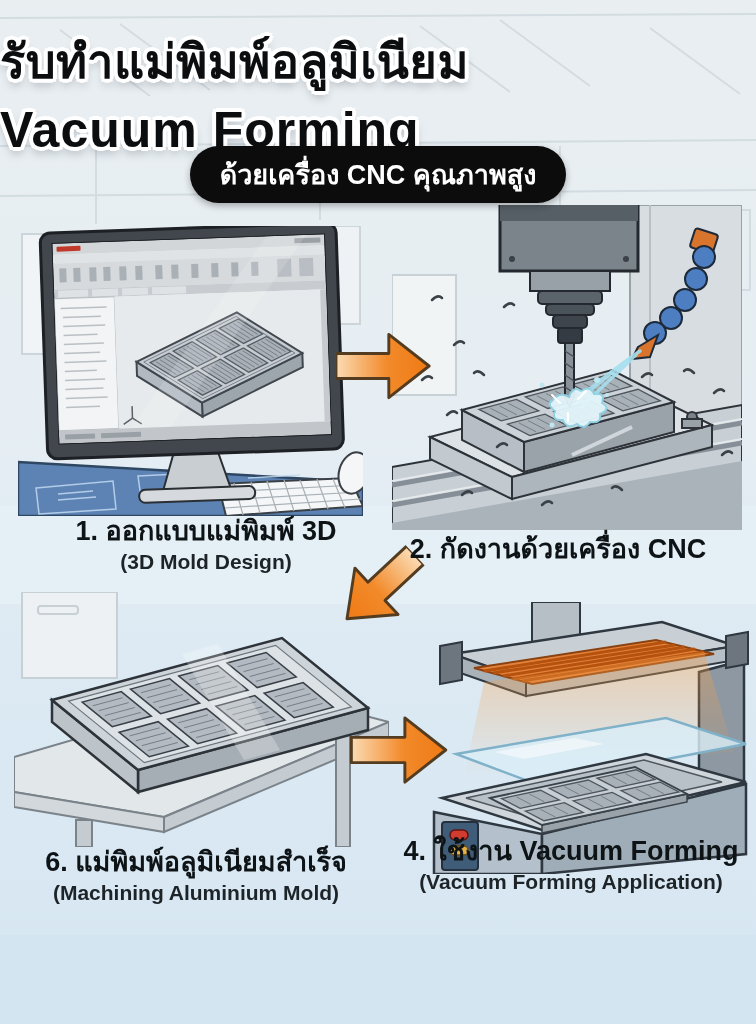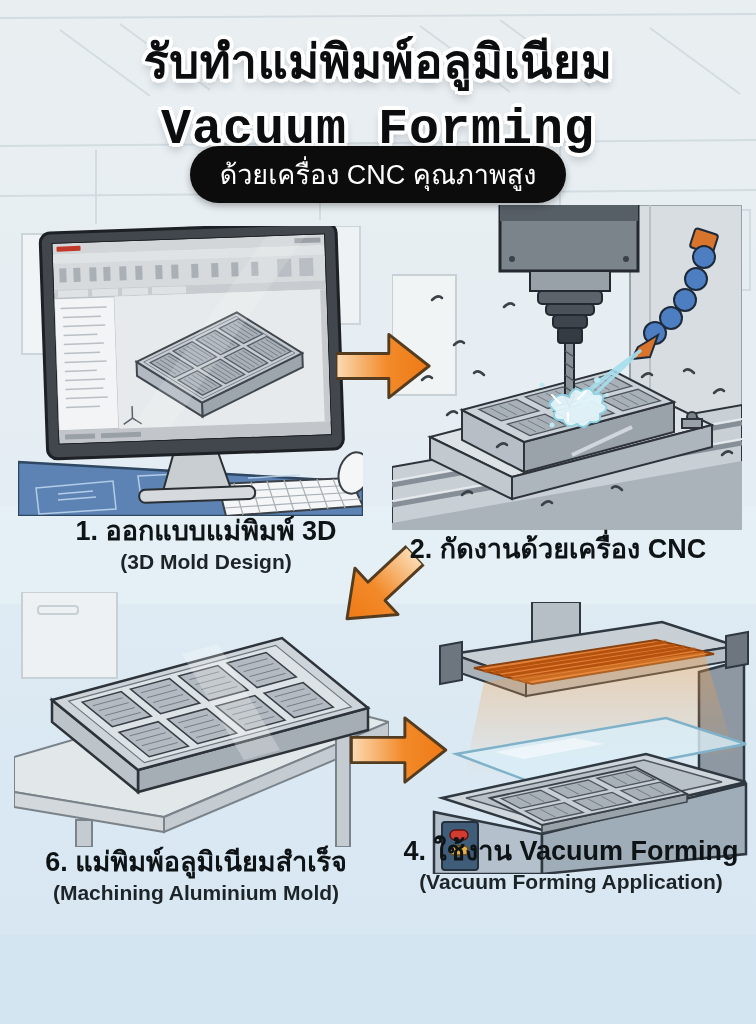--- a/index.html
+++ b/index.html
@@ -2,29 +2,29 @@
 <html><head>
 <meta charset="utf-8">
 <style>
   html,body{margin:0;padding:0;}
   body{font-family:"Liberation Sans","DejaVu Sans",sans-serif;background:#b9c4cc;}
   .poster{position:relative;width:756px;height:1024px;margin:0 auto;overflow:hidden;
     background:linear-gradient(180deg,#e9eef1 0%,#e6eef3 40%,#dbe9f3 70%,#d6e6f2 100%);}
   .bg-art{position:absolute;left:0;top:0;z-index:0;}
   .panel{position:absolute;z-index:1;}
   .arrow{position:absolute;z-index:2;}
-  .title-wrap{position:absolute;left:0;top:24px;width:756px;text-align:center;z-index:3;}
+  .title-wrap{position:absolute;left:0;top:24px;width:756px;z-index:3;}
   .t1{font-size:47px;font-weight:800;color:#0b0d0f;letter-spacing:.5px;white-space:nowrap;
       text-shadow:-3px -3px 0 #fff,3px -3px 0 #fff,-3px 3px 0 #fff,3px 3px 0 #fff,
       -4px 0 0 #fff,4px 0 0 #fff,0 -4px 0 #fff,0 4px 0 #fff,0 6px 10px rgba(40,50,60,.35);}
   .t2{font-size:50px;font-weight:800;color:#0b0d0f;letter-spacing:1px;margin-top:2px;white-space:nowrap;
       text-shadow:-3px -3px 0 #fff,3px -3px 0 #fff,-3px 3px 0 #fff,3px 3px 0 #fff,
-      -4px 0 0 #fff,4px 0 0 #fff,0 -4px 0 #fff,0 4px 0 #fff,0 6px 10px rgba(40,50,60,.35);font-family:Liberation Mono, monospace;}
+      -4px 0 0 #fff,4px 0 0 #fff,0 -4px 0 #fff,0 4px 0 #fff,0 6px 10px rgba(40,50,60,.35);}
   .badge-row{position:absolute;left:0;top:146px;width:756px;display:flex;justify-content:center;z-index:3;}
-  .badge{background:#0c0c0c;color:#ffffff;font-size:27px;font-weight:400;
+  .badge{background:#0c0c0c;color:#ffffff;font-size:27px;font-weight:700;
       padding:7px 30px;border-radius:30px;box-shadow:0 3px 7px rgba(0,0,0,.3);white-space:nowrap;}
   .caption{position:absolute;text-align:center;z-index:2;}
   .cap-title{font-size:27px;font-weight:800;color:#0e1316;line-height:1.15;white-space:nowrap;}
   .cap-sub{font-size:21px;font-weight:600;color:#1d2428;margin-top:3px;white-space:nowrap;}
   svg{display:block;}
 </style>
 </head>
 <body>
 
 <div class="poster">

